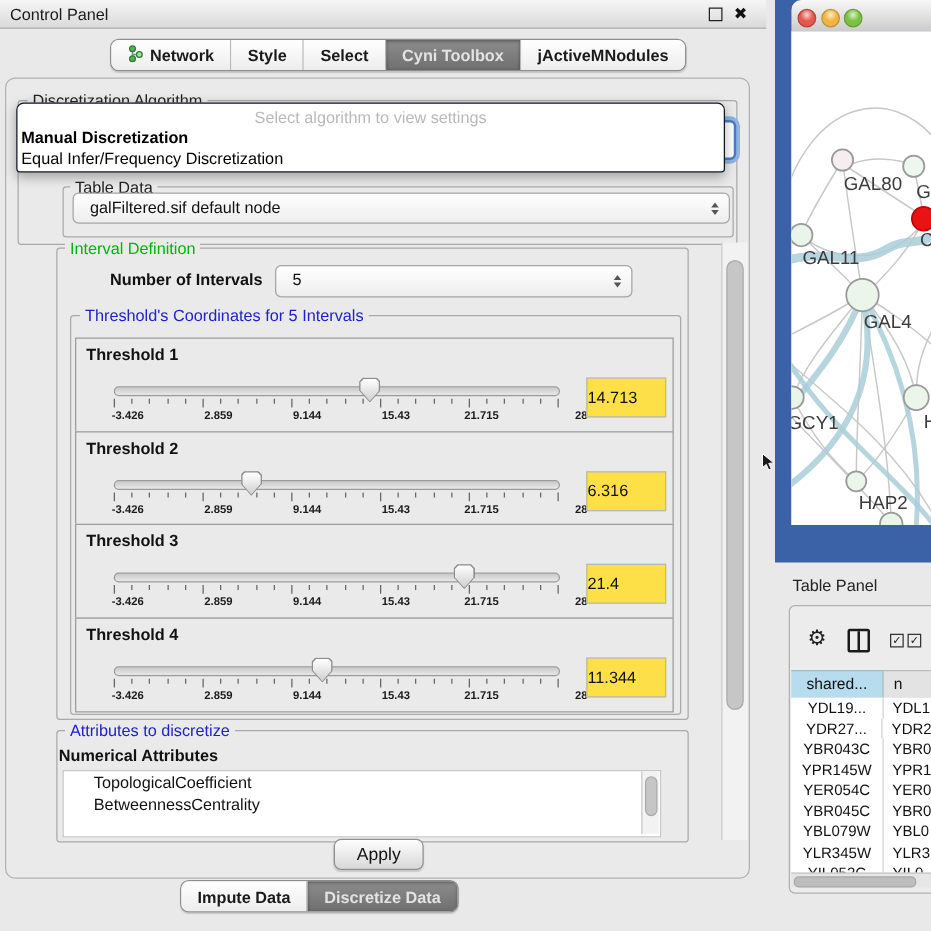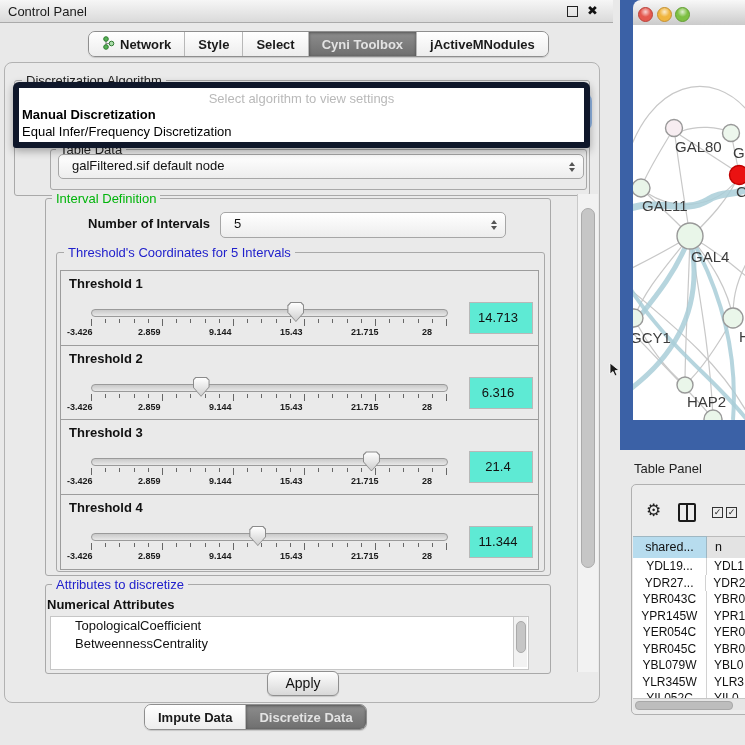--- a/index.html
+++ b/index.html
@@ -41,42 +41,42 @@
   .arr-up{width:0;height:0;border-left:3.5px solid transparent;border-right:3.5px solid transparent;
           border-bottom:4.5px solid #555;}
   .arr-dn{width:0;height:0;border-left:3.5px solid transparent;border-right:3.5px solid transparent;
           border-top:4.5px solid #555;}
 
   
   .combo-focus{left:22px;top:96px;width:563px;height:28px;border-radius:5px;background:#fff;
                border:2px solid #4a7cc9;box-shadow:0 0 0 3px #8fb4e2;}
 
   
-  .popup{left:13px;top:82px;width:565px;height:54px;background:#ffffff;border:6px solid #0f172a;
+  .popup{left:13px;top:82px;width:565px;height:54px;background:#ffffff;border:1px solid #0f172a;
          border-radius:6px 6px 3px 3px;box-shadow:0 3px 9px rgba(0,0,0,.32);z-index:30;}
   .popup-ph{position:absolute;left:0;top:3px;width:100%;text-align:center;color:#b9b9b9;font-size:13px;}
   .popup-opts{position:absolute;left:3px;top:19px;width:100%;}
   .popup-opt{font-size:13px;line-height:16.5px;color:#000;}
   .popup-opt.first{font-weight:bold;}
 
   
   .th-box{position:absolute;left:0;width:477px;height:74px;border:1px solid #9c9c9c;background:#eaeaea;}
   .th-label{position:absolute;left:8px;top:5px;font-size:13px;font-weight:bold;color:#111;}
   .th-track{position:absolute;left:30px;top:38px;width:355px;height:6px;border-radius:4px;
             border:1px solid #9a9a9a;background:linear-gradient(#c9c9c9,#e8e8e8);}
   .th-thumb{position:absolute;top:31px;width:17px;height:20px;}
   .th-thumb .to{position:absolute;inset:0;background:#8b8b8b;
       clip-path:polygon(18% 0%,82% 0%,100% 16%,100% 52%,50% 100%,0% 52%,0% 16%);}
   .th-thumb .ti{position:absolute;inset:1px;background:linear-gradient(#ffffff,#cfcfcf);
       clip-path:polygon(18% 0%,82% 0%,100% 16%,100% 52%,50% 100%,0% 52%,0% 16%);}
   .tick{position:absolute;width:1px;background:#666;}
-  .tick-lab{position:absolute;width:48px;margin-left:-24px;text-align:left;font-size:9px;
+  .tick-lab{position:absolute;width:48px;margin-left:-24px;text-align:right;font-size:9px;
             font-weight:bold;color:#1a1a1a;}
-  .th-value{position:absolute;left:408px;top:31px;width:56px;height:30px;background:#5eead4;
-            border:1px solid #b8b8b8;font-size:13px;line-height:30px;text-align:center;
+  .th-value{position:absolute;left:408px;top:31px;width:56px;height:30px;background:#fde047;
+            border:1px solid #b8b8b8;font-size:13px;line-height:30px;text-align:left;
             padding-right:6px;color:#111;}
 
   
   .attr-list{left:50px;top:616px;width:477px;height:52px;background:#fff;border:1px solid #c6c6c6;
              overflow:hidden;}
   .attr-item{padding-left:24px;font-size:13px;line-height:18px;color:#111;white-space:nowrap;}
   .sb-v{background:#f2f2f2;border-left:1px solid #c9c9c9;}
   .sb-thumb{position:absolute;background:#c6c6c6;border:1px solid #aaa;border-radius:7px;}
 
   .apply-btn{left:267px;top:671px;width:70px;height:23px;border:1px solid #8f8f8f;border-radius:6px;

